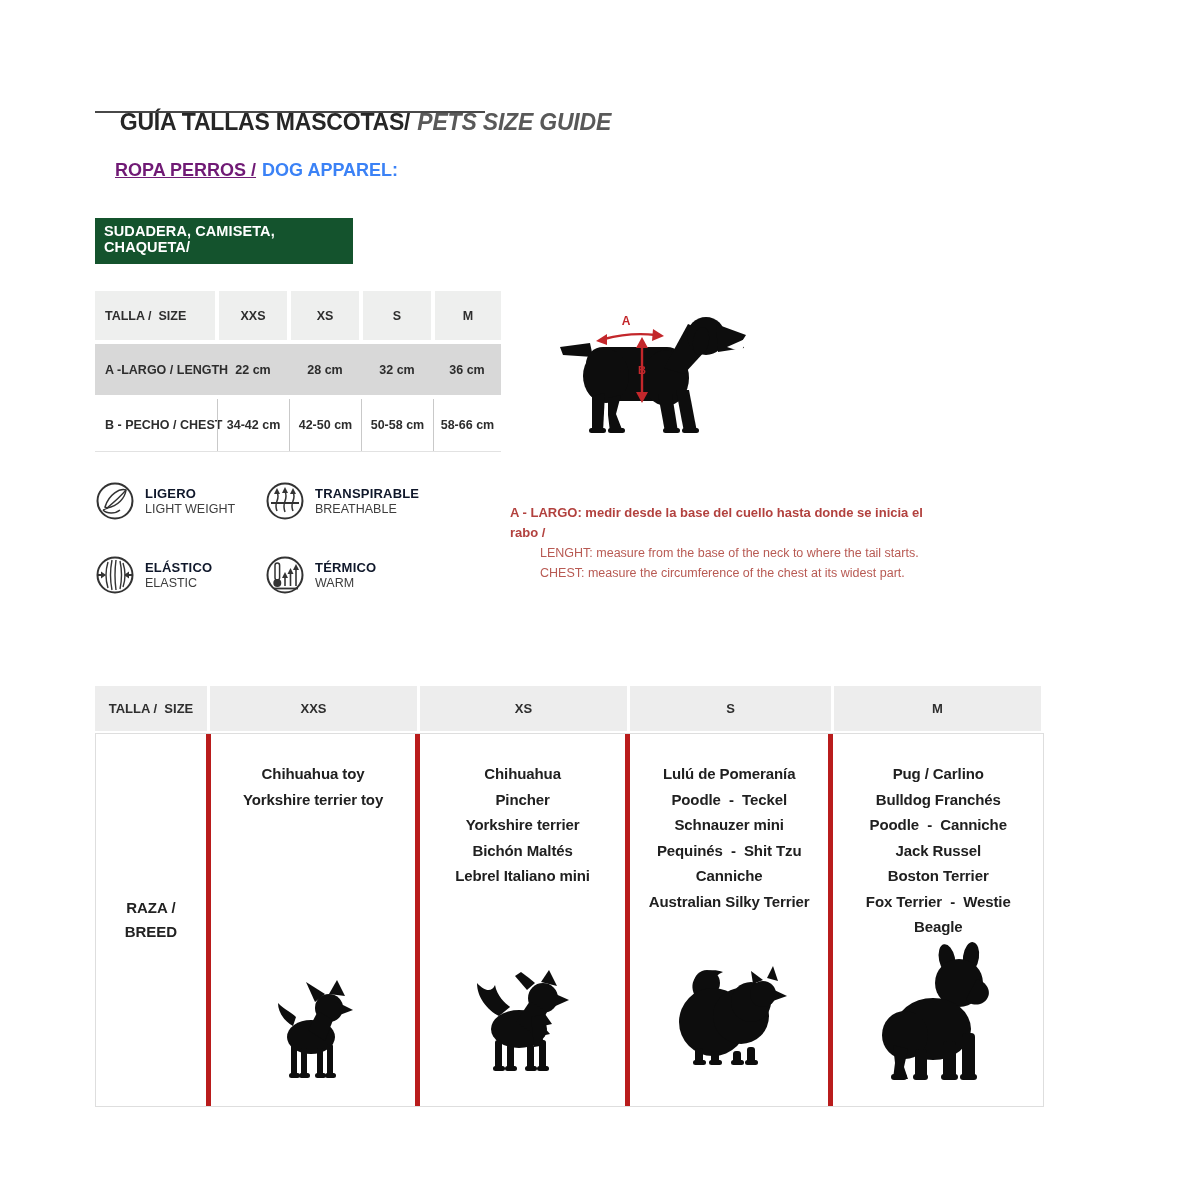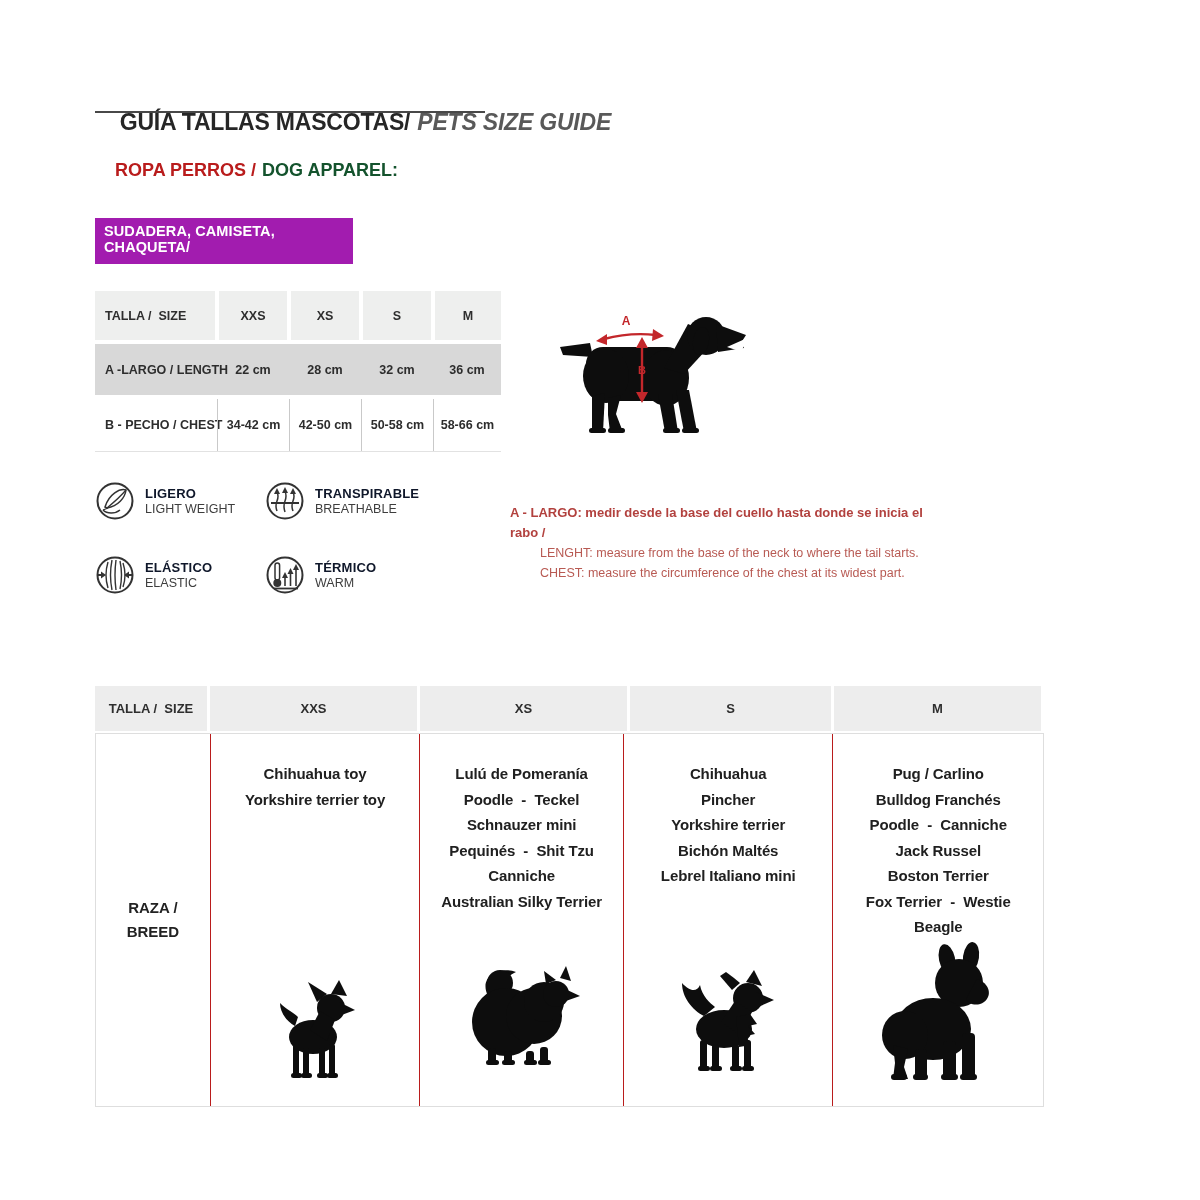--- a/index.html
+++ b/index.html
@@ -6,25 +6,25 @@
   .page{position:relative;width:1200px;height:1200px;background:#ffffff;overflow:hidden;
         font-family:"Liberation Sans", sans-serif;color:#2d2d2d;}
 
   
   .title{position:absolute;left:95px;top:82px;font-size:23px;font-weight:bold;letter-spacing:-0.2px;white-space:pre;}
   .title .t-es{color:#262626;}
   .title .t-en{color:#595959;margin-left:7px;font-style:italic;}
   .title-rule{position:absolute;left:95px;top:111px;width:390px;height:2px;background:#484848;}
 
   .subtitle{position:absolute;left:95px;top:139px;font-size:18px;font-weight:bold;white-space:pre;}
-  .subtitle .s-es{color:#b91c1c;}
-  .subtitle .s-en{color:#14532d;margin-left:6px;}
-
-  
-  .category-box{position:absolute;left:95px;top:218px;width:258px;height:46px;background:#a21caf;
+  .subtitle .s-es{color:#701a75;text-decoration:underline;}
+  .subtitle .s-en{color:#3b82f6;margin-left:6px;}
+
+  
+  .category-box{position:absolute;left:95px;top:218px;width:258px;height:46px;background:#14532d;
                 box-sizing:border-box;padding:5px 0 16px 9px;}
   .category-box .cb1{color:#ffffff;font-weight:bold;font-size:14.5px;letter-spacing:0.1px;}
   .category-box .cb2{color:rgba(255,255,255,0.88);font-size:10px;margin-top:10px;}
 
   
   .size-table{position:absolute;left:95px;top:291px;width:406px;font-size:12.5px;}
   .st-header{display:flex;gap:4px;height:49px;}
   .st-header .c{background:#eeefee;display:flex;align-items:center;justify-content:center;
                 font-weight:bold;color:#2e2e2e;white-space:pre;}
   .st-header .c0{width:120px;justify-content:flex-start;padding-left:10px;box-sizing:border-box;}
@@ -57,21 +57,21 @@
   .breed-table{position:absolute;left:95px;top:686px;width:949px;}
   .bt-header{display:flex;gap:3px;height:45px;}
   .bt-header .c{background:#ededed;display:flex;align-items:center;justify-content:center;
                 font-weight:bold;font-size:13px;color:#2e2e2e;white-space:pre;}
   .bt-header .h0{width:112px;}
   .bt-header .h1{width:207px;}
   .bt-header .h2{width:207px;}
   .bt-header .h3{width:201px;}
   .bt-header .h4{width:207px;}
   .bt-body{display:flex;margin-top:2px;height:374px;border:1px solid #dedede;box-sizing:border-box;background:#fff;}
-  .bc{position:relative;border-right:1px solid #b91c1c;box-sizing:border-box;}
+  .bc{position:relative;border-right:5px solid #b91c1c;box-sizing:border-box;}
   .bc:last-child{border-right:none;}
   .bc0{width:115px;display:flex;flex-direction:column;align-items:center;justify-content:center;
        font-weight:bold;font-size:15px;color:#222;line-height:24px;}
   .bc1{width:210px;}
   .bc2{width:210px;}
   .bc3{width:204px;}
   .bc4{width:210px;}
   .breed-list{margin-top:27px;text-align:center;font-weight:bold;font-size:15px;color:#202020;
               line-height:25.5px;letter-spacing:-0.1px;}
   .breed-list div{white-space:pre;}
@@ -264,20 +264,52 @@
               <ellipse cx="40" cy="57" rx="24" ry="17"></ellipse>
               <polygon points="47,31 62,40 54,61 37,50"></polygon>
               <rect x="20" y="64" width="6" height="33" rx="2"></rect>
               <rect x="30" y="68" width="6" height="29" rx="2"></rect>
               <rect x="46" y="68" width="6" height="29" rx="2"></rect>
               <rect x="56" y="64" width="6" height="33" rx="2"></rect>
               <rect x="18" y="93" width="11" height="5" rx="2.5"></rect>
               <rect x="28" y="93" width="11" height="5" rx="2.5"></rect>
               <rect x="44" y="93" width="11" height="5" rx="2.5"></rect>
               <rect x="54" y="93" width="11" height="5" rx="2.5"></rect>
+            </g>
+          </svg>
+        </div>
+      </div>
+
+      <div class="bc bc2">
+        <div class="breed-list">
+            <div>Chihuahua</div>
+            <div>Pincher</div>
+            <div>Yorkshire terrier</div>
+            <div>Bichón Maltés</div>
+            <div>Lebrel Italiano mini</div>
+          </div>
+        <div class="dog-wrap dw2">
+          <svg width="116" height="104" viewBox="0 0 116 104">
+            <g class="ink">
+              <polygon points="62,20 50,6 56,2 64,8 70,13"></polygon>
+              <polygon points="76,12 84,0 92,16"></polygon>
+              <circle cx="78" cy="28" r="15"></circle>
+              <polygon points="86,22 104,30 86,38"></polygon>
+              <path d="M34,46 C22,40 12,27 12,13 C20,22 27,22 30,15 C32,26 40,33 45,37 Z"></path>
+              <ellipse cx="54" cy="59" rx="28" ry="19"></ellipse>
+              <polygon points="65,31 82,42 70,65 51,52"></polygon>
+              <path d="M80,44 l7,10 l-9,2 l7,8 l-9,2 l5,9 l-12,2 l-3,-30 Z"></path>
+              <rect x="30" y="70" width="7" height="30" rx="2.5"></rect>
+              <rect x="42" y="74" width="7" height="26" rx="2.5"></rect>
+              <rect x="62" y="74" width="7" height="26" rx="2.5"></rect>
+              <rect x="74" y="70" width="7" height="30" rx="2.5"></rect>
+              <rect x="28" y="96" width="12" height="5" rx="2.5"></rect>
+              <rect x="40" y="96" width="12" height="5" rx="2.5"></rect>
+              <rect x="60" y="96" width="12" height="5" rx="2.5"></rect>
+              <rect x="72" y="96" width="12" height="5" rx="2.5"></rect>
             </g>
           </svg>
         </div>
       </div>
 
       <div class="bc bc3">
         <div class="breed-list">
             <div>Lulú de Pomeranía</div>
             <div>Poodle  -  Teckel</div>
             <div>Schnauzer mini</div>
@@ -303,52 +335,20 @@
               <rect x="80" y="83" width="8" height="17" rx="3"></rect>
               <rect x="26" y="96" width="13" height="5" rx="2.5"></rect>
               <rect x="42" y="96" width="13" height="5" rx="2.5"></rect>
               <rect x="64" y="96" width="13" height="5" rx="2.5"></rect>
               <rect x="78" y="96" width="13" height="5" rx="2.5"></rect>
             </g>
           </svg>
         </div>
       </div>
 
-      <div class="bc bc2">
-        <div class="breed-list">
-            <div>Chihuahua</div>
-            <div>Pincher</div>
-            <div>Yorkshire terrier</div>
-            <div>Bichón Maltés</div>
-            <div>Lebrel Italiano mini</div>
-          </div>
-        <div class="dog-wrap dw2">
-          <svg width="116" height="104" viewBox="0 0 116 104">
-            <g class="ink">
-              <polygon points="62,20 50,6 56,2 64,8 70,13"></polygon>
-              <polygon points="76,12 84,0 92,16"></polygon>
-              <circle cx="78" cy="28" r="15"></circle>
-              <polygon points="86,22 104,30 86,38"></polygon>
-              <path d="M34,46 C22,40 12,27 12,13 C20,22 27,22 30,15 C32,26 40,33 45,37 Z"></path>
-              <ellipse cx="54" cy="59" rx="28" ry="19"></ellipse>
-              <polygon points="65,31 82,42 70,65 51,52"></polygon>
-              <path d="M80,44 l7,10 l-9,2 l7,8 l-9,2 l5,9 l-12,2 l-3,-30 Z"></path>
-              <rect x="30" y="70" width="7" height="30" rx="2.5"></rect>
-              <rect x="42" y="74" width="7" height="26" rx="2.5"></rect>
-              <rect x="62" y="74" width="7" height="26" rx="2.5"></rect>
-              <rect x="74" y="70" width="7" height="30" rx="2.5"></rect>
-              <rect x="28" y="96" width="12" height="5" rx="2.5"></rect>
-              <rect x="40" y="96" width="12" height="5" rx="2.5"></rect>
-              <rect x="60" y="96" width="12" height="5" rx="2.5"></rect>
-              <rect x="72" y="96" width="12" height="5" rx="2.5"></rect>
-            </g>
-          </svg>
-        </div>
-      </div>
-
       <div class="bc bc4">
         <div class="breed-list">
             <div>Pug / Carlino</div>
             <div>Bulldog Franchés</div>
             <div>Poodle  -  Canniche</div>
             <div>Jack Russel</div>
             <div>Boston Terrier</div>
             <div>Fox Terrier  -  Westie</div>
             <div>Beagle</div>
           </div>

